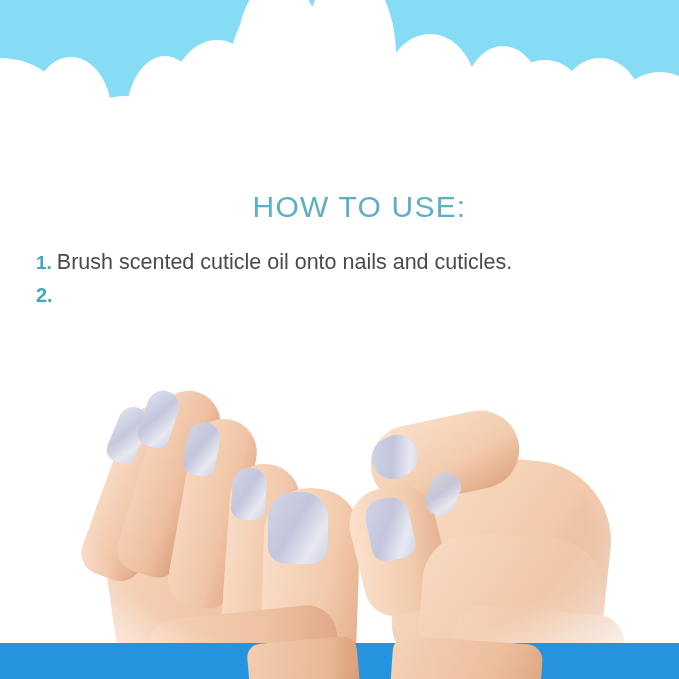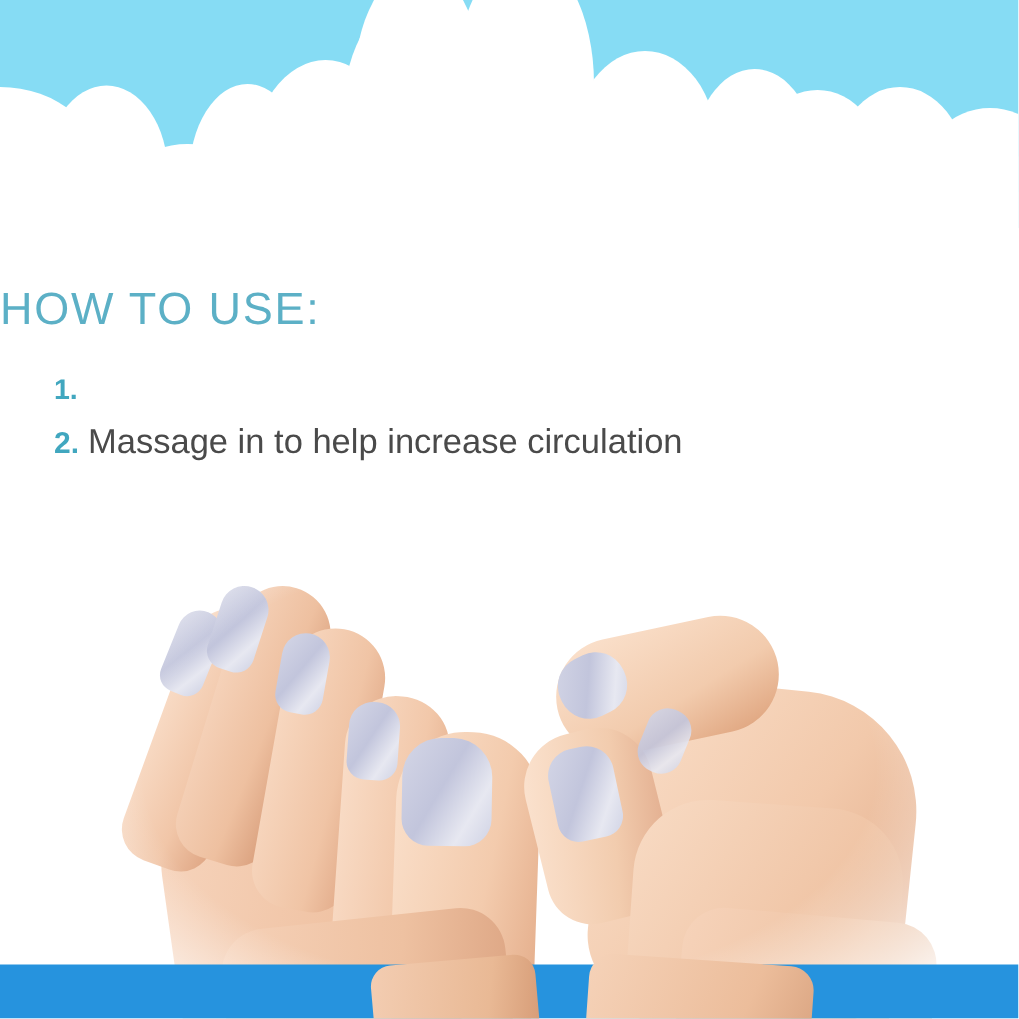--- a/index.html
+++ b/index.html
@@ -6,22 +6,22 @@
   body{width:679px;height:679px;overflow:hidden;font-family:"Liberation Sans",sans-serif;}
   #page{position:relative;width:679px;height:679px;background:#ffffff;overflow:hidden;}
 
   
   .sky-banner{position:absolute;left:0;top:0;width:679px;height:152px;background:#86dcf4;overflow:hidden;}
   .cloud-layer{position:absolute;left:0;top:0;width:679px;height:152px;}
   .puff{position:absolute;background:#ffffff;border-radius:50%;}
 
   
   .text-block{position:absolute;left:0;top:152px;width:679px;}
-  .headline{text-align:left;color:#5cb0c6;font-size:30px;letter-spacing:1.2px;
-            font-weight:400;margin-top:40px;line-height:1;font-family:"Liberation Sans",sans-serif;}
+  .headline{text-align:center;color:#5cb0c6;font-size:30px;letter-spacing:1.2px;
+            font-weight:400;margin-top:40px;line-height:1;font-family:"Liberation Sans",sans-serif;padding-left:40px;}
   .steps{margin-top:26px;padding-left:36px;padding-right:20px;}
   .step{display:flex;align-items:baseline;color:#4a4a4a;}
   .step-num{color:#41a7bf;font-weight:bold;flex:0 0 auto;}
   .step-txt{font-weight:400;}
   .step-1{font-size:21.5px;line-height:1.32;margin-bottom:6px;}
   .step-1 .step-num{font-size:19px;margin-right:5px;}
   .step-2{font-size:23px;line-height:1.32;}
   .step-2 .step-num{font-size:20px;margin-right:6px;}
   .step-cont{font-size:23px;line-height:1.32;color:#4a4a4a;margin-top:2px;padding-left:2px;}
 
@@ -69,25 +69,25 @@
     </div>
   </div>
 
   <div class="text-block">
     <div class="headline">HOW TO USE:</div>
 
     <div class="steps">
 
       <div class="step step-1">
         <span class="step-num">1.</span>
+        <span class="step-txt">Brush scented cuticle oil onto nails and cuticles.</span>
       </div>
 
       <div class="step step-2">
         <span class="step-num">2.</span>
-        <span class="step-txt">Massage in to help increase circulation</span>
       </div>
 
     </div>
   </div>
 
   <div class="photo">
 
     <div>
 
       <div class="shape skin-a" style="left:112px;top:150px;width:200px;height:190px;

